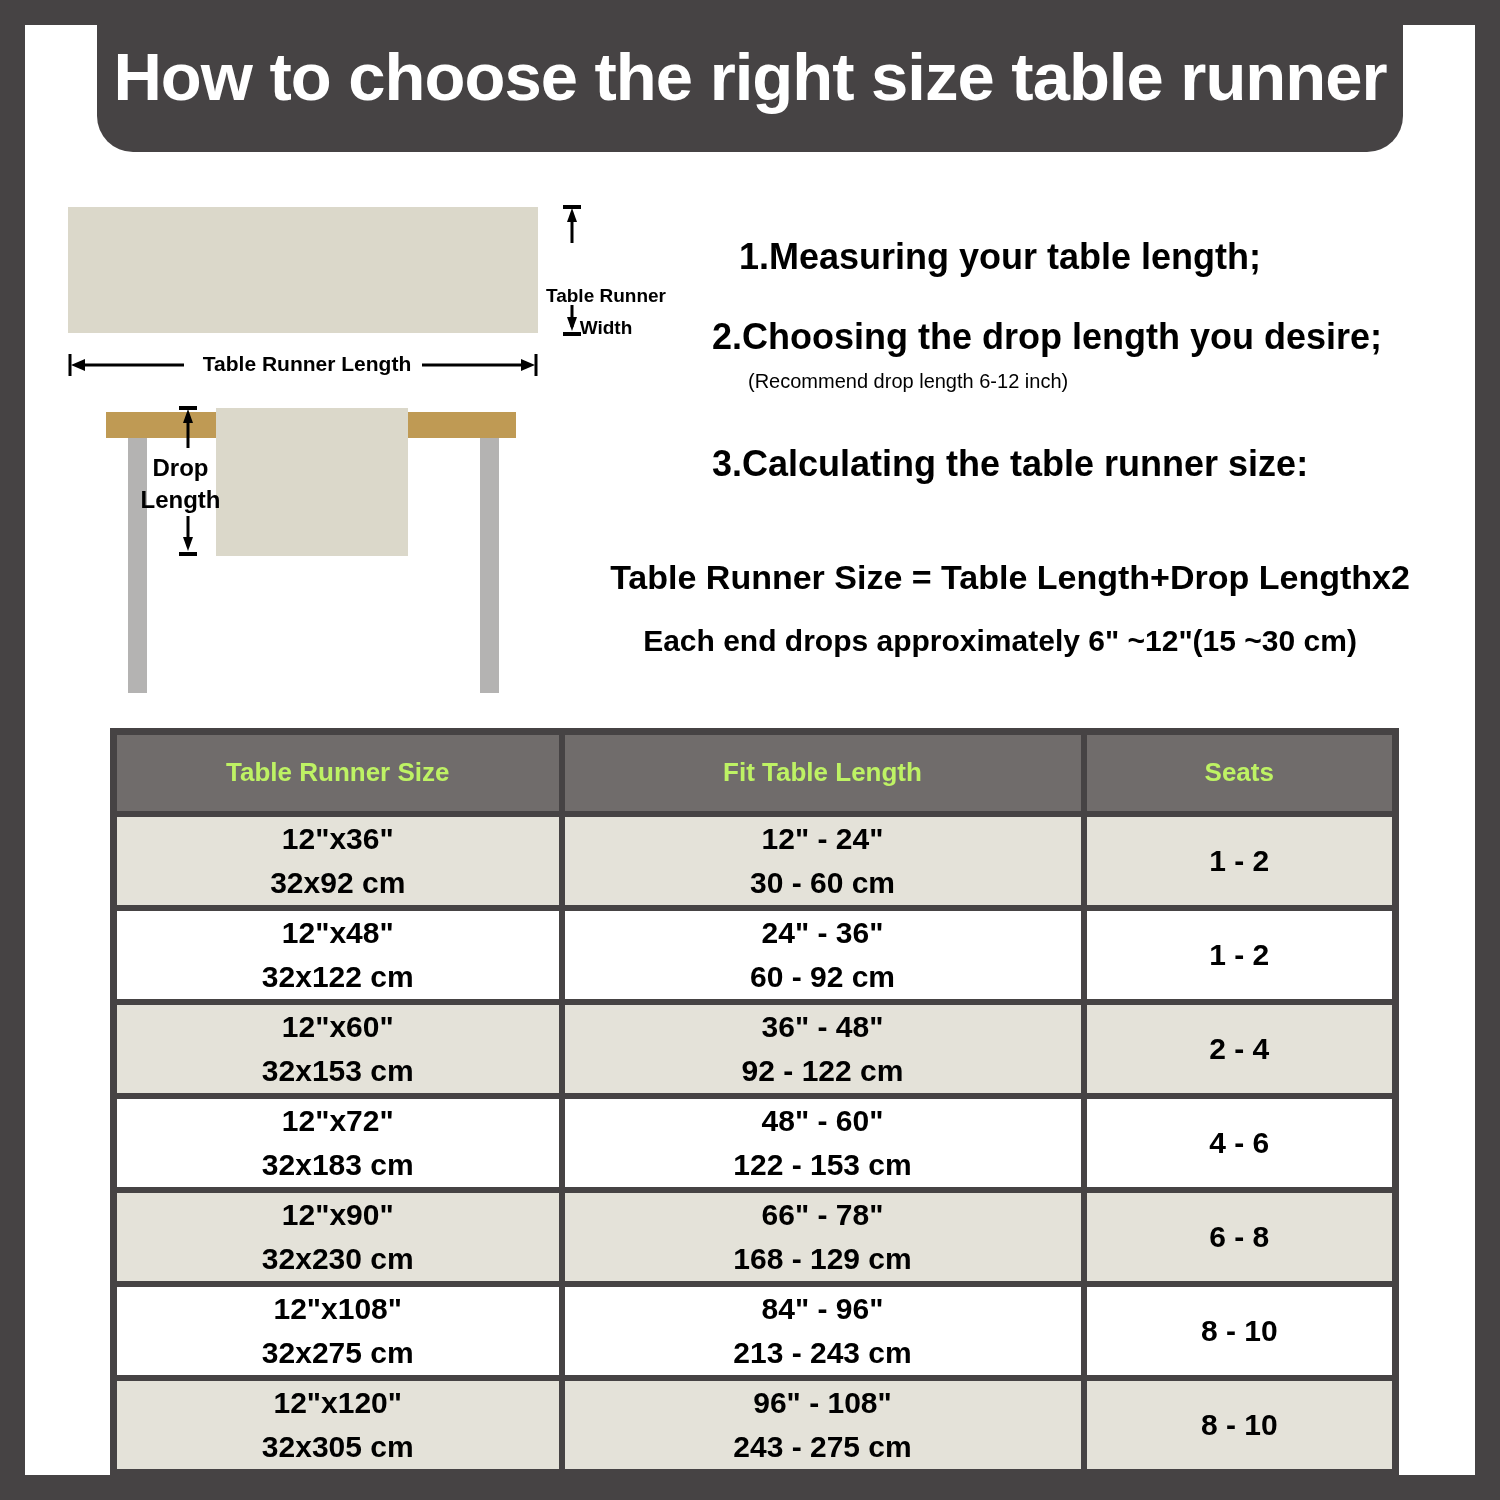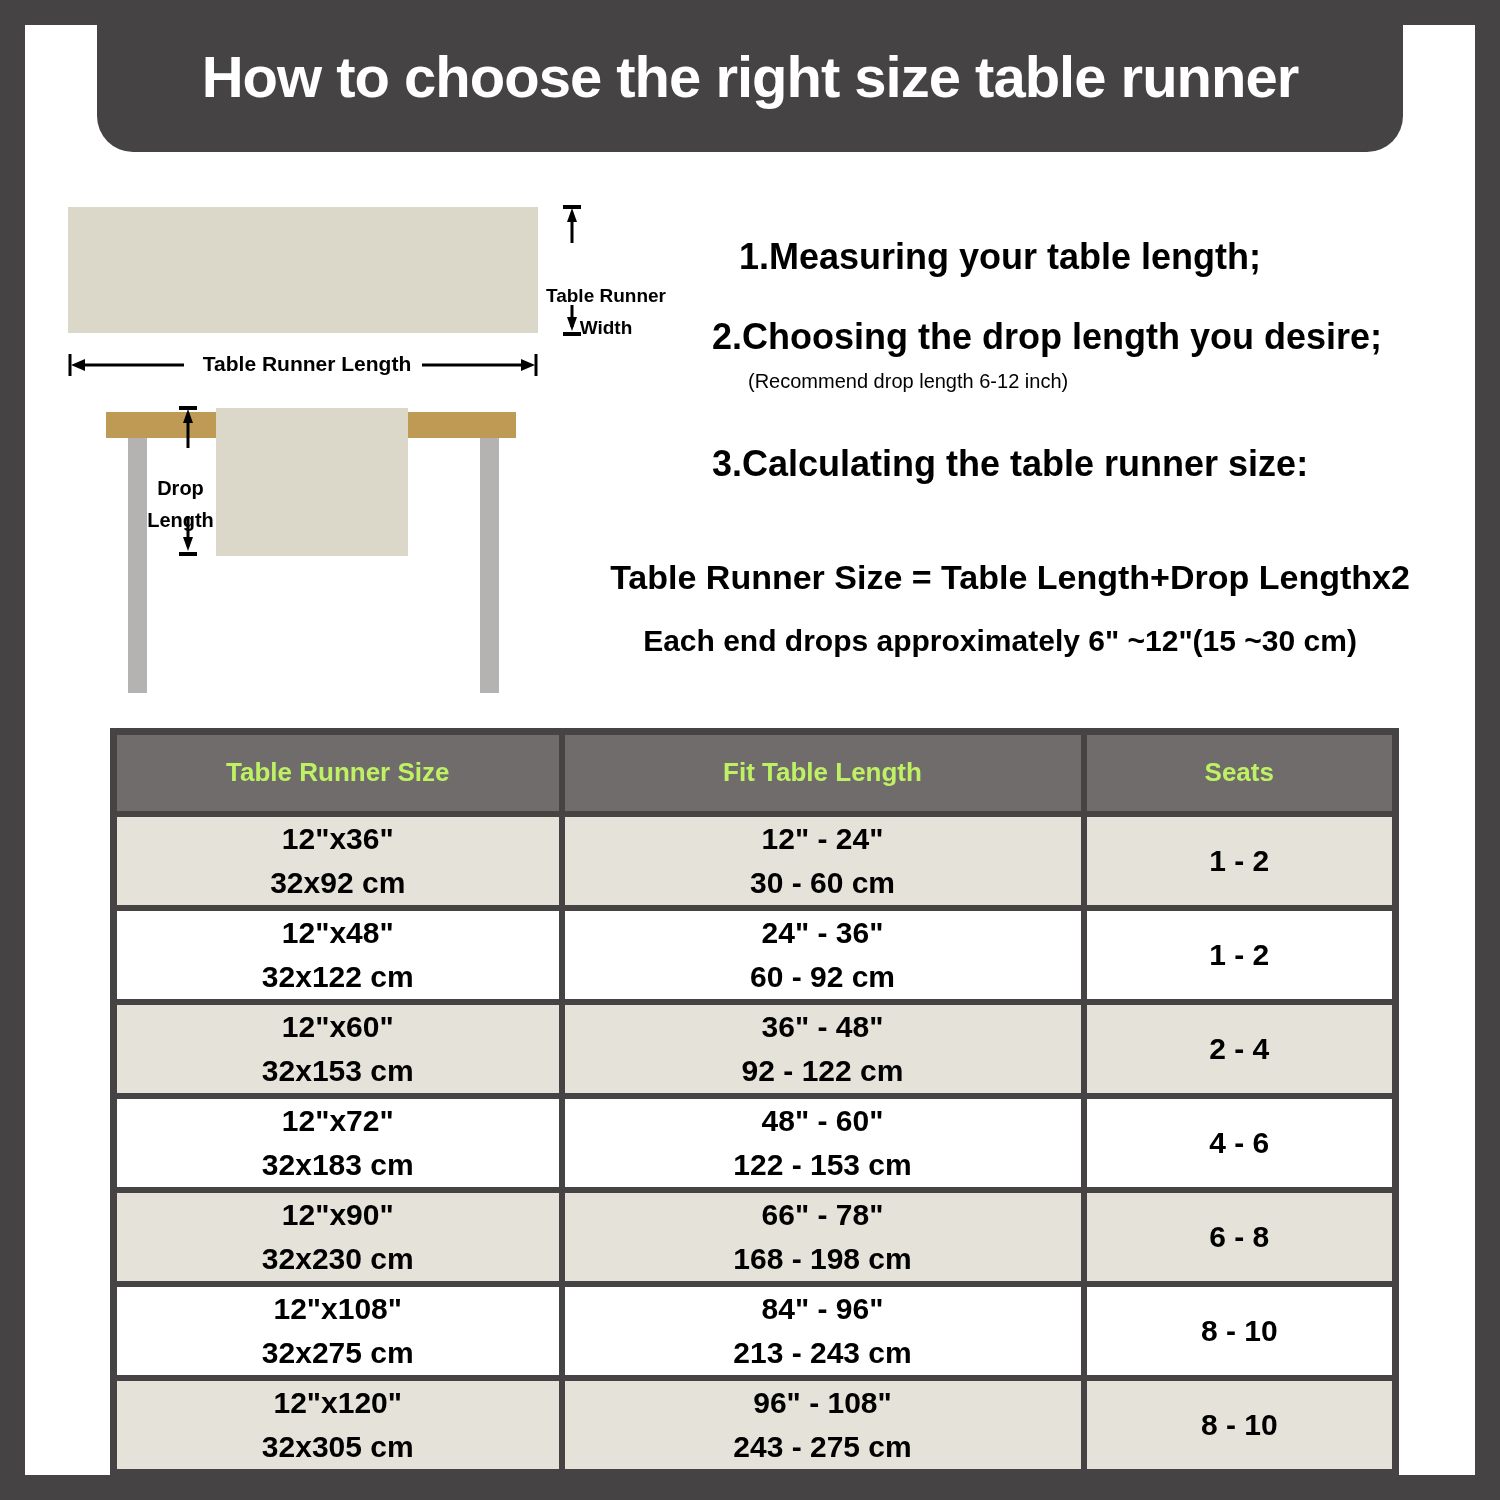--- a/index.html
+++ b/index.html
@@ -22,21 +22,21 @@
     overflow:hidden;
   }
   .canvas{position:absolute;inset:0;width:1500px;height:1500px;background:#fff;}
   .frame{position:absolute;inset:0;border:25px solid var(--frame);pointer-events:none;z-index:40;}
   .banner{
     position:absolute;left:97px;top:0;width:1306px;height:152px;
     background:var(--banner);border-radius:0 0 36px 36px;
     display:flex;align-items:center;justify-content:center;z-index:45;
   }
   .banner h1{
-    color:#fff;font-size:58px;font-weight:bold;letter-spacing:-1px;white-space:nowrap;
+    color:#fff;font-size:67px;font-weight:bold;letter-spacing:-1px;white-space:nowrap;
   }
   
   .runner-rect{position:absolute;left:68px;top:207px;width:470px;height:126px;background:var(--runner);}
   .dim-svg{position:absolute;z-index:5;}
   .dim-width{left:561px;top:203px;}
   .width-label{
     position:absolute;left:536px;top:244px;width:140px;text-align:center;
     font-size:19px;font-weight:bold;line-height:32px;color:var(--text);margin-top:36px;
   }
   .dim-length{left:68px;top:352px;}
@@ -46,21 +46,21 @@
   }
   
   .tabletop{position:absolute;left:106px;top:412px;width:410px;height:26px;background:var(--tabletop);z-index:1;}
   .drape{position:absolute;left:216px;top:408px;width:192px;height:148px;background:var(--runner);z-index:2;}
   .leg{position:absolute;top:438px;width:19px;height:255px;background:var(--leg);z-index:1;}
   .leg-left{left:128px;}
   .leg-right{left:480px;}
   .dim-drop{left:177px;top:402px;z-index:3;}
   .drop-label{
     position:absolute;left:128px;top:452px;width:105px;text-align:center;
-    font-size:20px;font-weight:bold;line-height:32px;color:var(--text);z-index:3;margin-top:20px;
+    font-size:24px;font-weight:bold;line-height:32px;color:var(--text);z-index:3;
   }
   
   .step{position:absolute;left:712px;font-size:36px;font-weight:bold;color:var(--text);white-space:nowrap;}
   .step1{top:236px;margin-left:27px;}
   .step2{top:316px;}
   .step2note{position:absolute;left:748px;top:370px;font-size:20px;font-weight:normal;color:var(--text);white-space:nowrap;}
   .step3{top:443px;}
   .formula{
     position:absolute;left:530px;top:558px;width:960px;text-align:center;
     font-size:34px;font-weight:bold;color:var(--text);white-space:nowrap;
@@ -205,21 +205,21 @@
         </td>
         <td>4 - 6</td>
       </tr>
       <tr>
         <td>
           <div>12"x90"</div>
           <div>32x230 cm</div>
         </td>
         <td>
           <div>66" - 78"</div>
-          <div>168 - 198 cm</div>
+          <div>168 - 129 cm</div>
         </td>
         <td>6 - 8</td>
       </tr>
       <tr>
         <td>
           <div>12"x108"</div>
           <div>32x275 cm</div>
         </td>
         <td>
           <div>84" - 96"</div>

